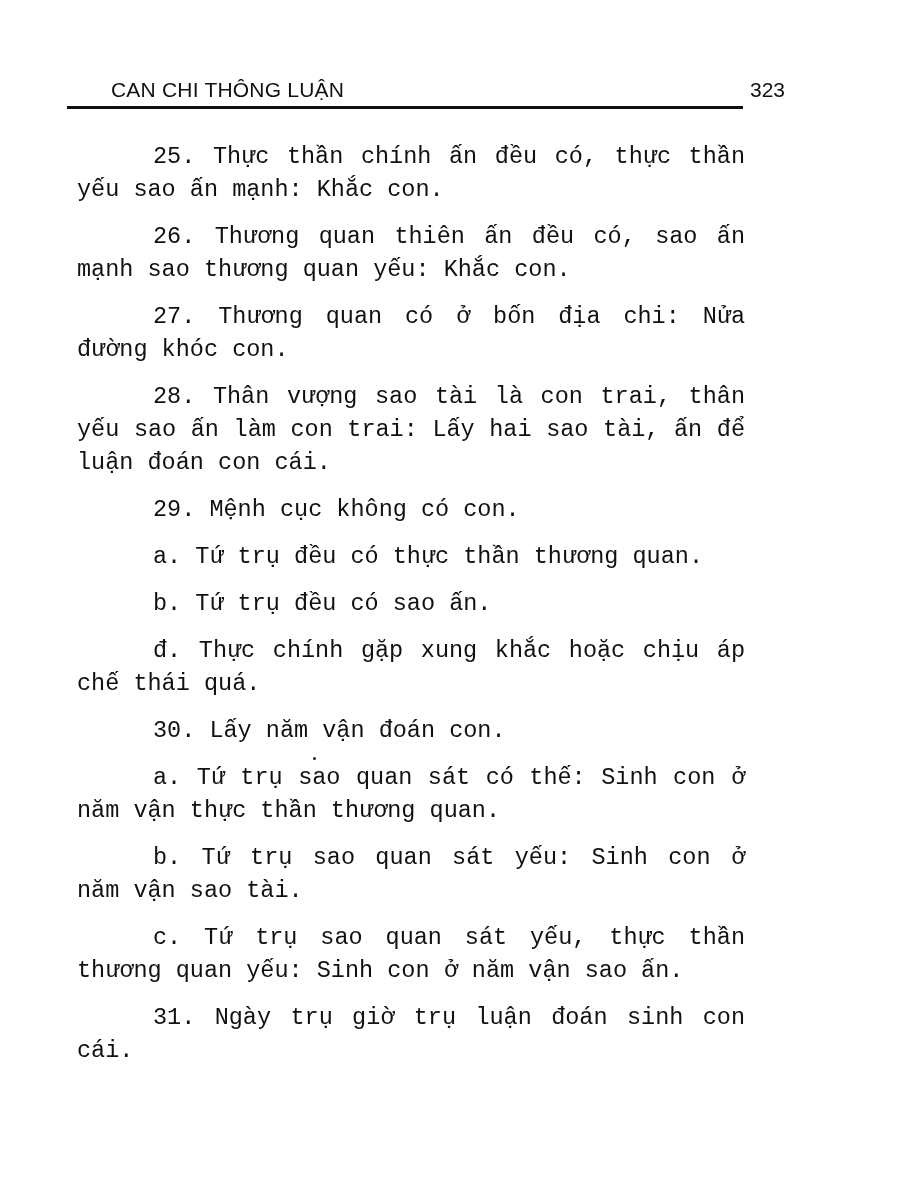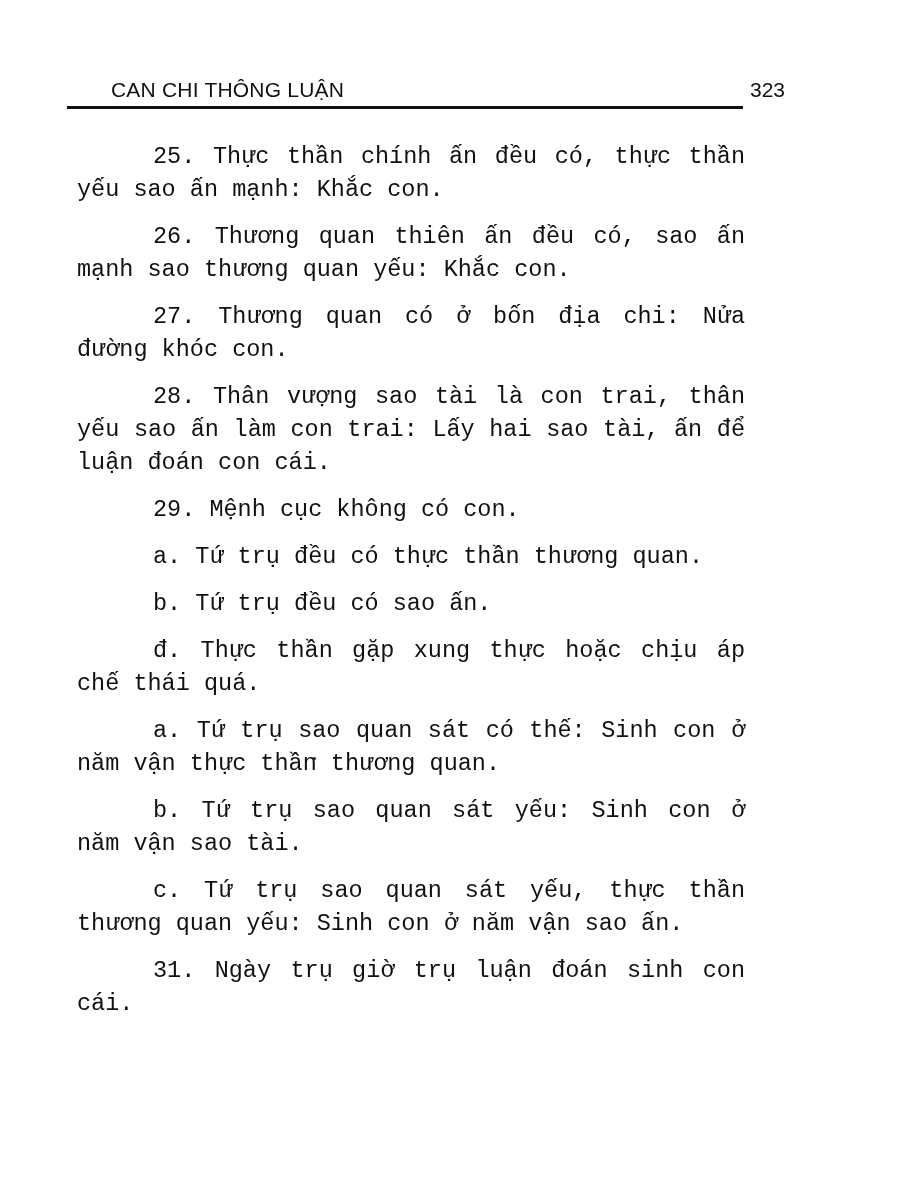--- a/index.html
+++ b/index.html
@@ -39,20 +39,21 @@
 <div class="rule"></div>
 
 <div class="body-text">
   <p class="para indent">25. Thực thần chính ấn đều có, thực thần yếu sao ấn mạnh: Khắc con.</p>
   <p class="para indent">26. Thương quan thiên ấn đều có, sao ấn mạnh sao thương quan yếu: Khắc con.</p>
   <p class="para indent">27. Thương quan có ở bốn địa chi: Nửa đường khóc con.</p>
   <p class="para indent">28. Thân vượng sao tài là con trai, thân yếu sao ấn làm con trai: Lấy hai sao tài, ấn để luận đoán con cái.</p>
   <p class="para indent single">29. Mệnh cục không có con.</p>
   <p class="para indent single">a. Tứ trụ đều có thực thần thương quan.</p>
   <p class="para indent single">b. Tứ trụ đều có sao ấn.</p>
-  <p class="para indent">đ. Thực thần gặp xung thực hoặc chịu áp chế thái quá.</p>
+  <p class="para indent">đ. Thực chính gặp xung khắc hoặc chịu áp chế thái quá.</p>
+  <p class="para indent single">30. Lấy năm vận đoán con.</p>
   <p class="para indent">a. Tứ trụ sao quan sát có thế: Sinh con ở năm vận thực thần thương quan.</p>
   <p class="para indent">b. Tứ trụ sao quan sát yếu: Sinh con ở năm vận sao tài.</p>
   <p class="para indent">c. Tứ trụ sao quan sát yếu, thực thần thương quan yếu: Sinh con ở năm vận sao ấn.</p>
   <p class="para indent single">31. Ngày trụ giờ trụ luận đoán sinh con cái.</p>
 </div>
 
 <div class="dot"></div>
 
 </body></html>

